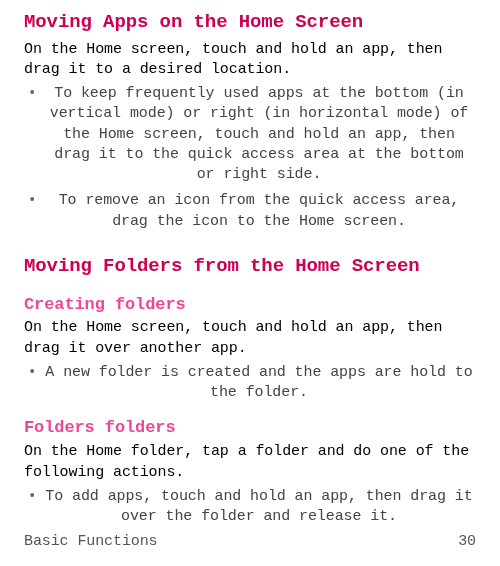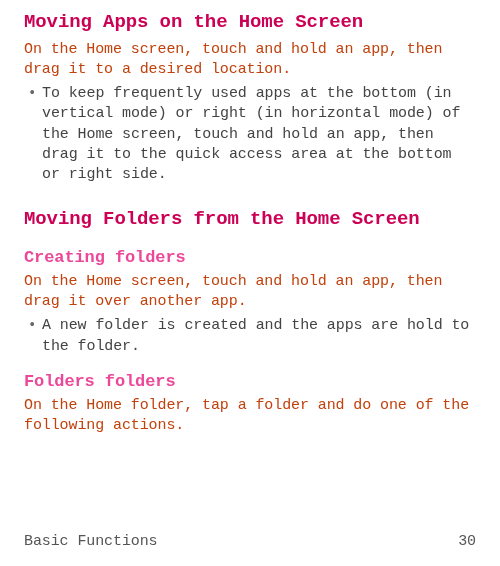--- a/index.html
+++ b/index.html
@@ -22,22 +22,22 @@
     margin-bottom: 4px;
   }
   .h1.spaced { margin-top: 22px; }
   .h2 {
     color: #ec4899;
     font-size: 17px;
     font-weight: 600;
     margin-top: 14px;
     margin-bottom: 2px;
   }
-  .para { color: #c2410c; margin-bottom: 4px; }
-  ul { list-style: none; margin-top: 3px; }
+  .para { color: #000000; margin-bottom: 4px; }
+  ul { list-style: none; margin-top: 3px; text-align: center; }
   li {
     position: relative;
     padding-left: 18px;
     color: #444;
     margin-bottom: 6px;
   }
   li::before {
     content: "•";
     position: absolute;
     left: 4px;
@@ -57,31 +57,33 @@
     gap: 48px;
   }
 </style>
 </head>
 <body>
 
 <div class="h1">Moving Apps on the Home Screen</div>
 <p class="para">On the Home screen, touch and hold an app, then drag it to a desired location.</p>
 <ul>
   <li>To keep frequently used apps at the bottom (in vertical mode) or right (in horizontal mode) of the Home screen, touch and hold an app, then drag it to the quick access area at the bottom or right side.</li>
+  <li>To remove an icon from the quick access area, drag the icon to the Home screen.</li>
 </ul>
 
 <div class="h1 spaced">Moving Folders from the Home Screen</div>
 
 <div class="h2">Creating folders</div>
 <p class="para">On the Home screen, touch and hold an app, then drag it over another app.</p>
 <ul>
   <li>A new folder is created and the apps are hold to the folder.</li>
 </ul>
 
 <div class="h2">Folders folders</div>
 <p class="para">On the Home folder, tap a folder and do one of the following actions.</p>
 <ul>
+  <li>To add apps, touch and hold an app, then drag it over the folder and release it.</li>
 </ul>
 
 <div class="footer">
   <span>Basic Functions</span>
   <span>30</span>
 </div>
 
 </body></html>

